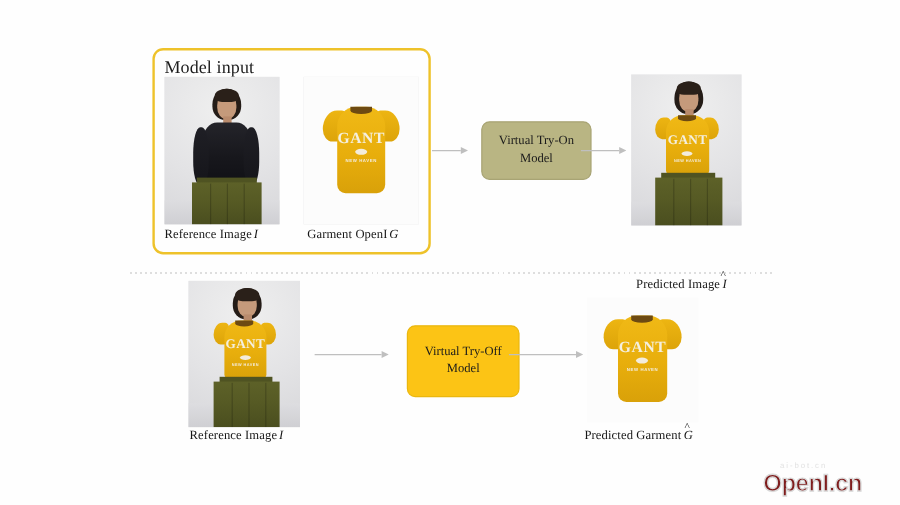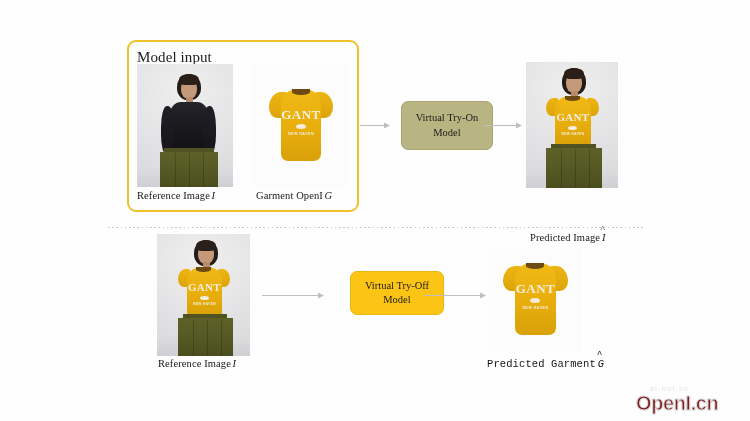--- a/index.html
+++ b/index.html
@@ -97,24 +97,24 @@
   }
   .procbox.tryon {
     left: 389px;
     top: 101px;
     width: 92px;
     height: 49px;
     background: #b9b583;
     border: 1px solid #a8a474;
   }
   .procbox.tryoff {
-    left: 338px;
+    left: 327px;
     top: 271px;
     width: 94px;
-    height: 44px;
+    height: 60px;
     background: #fcc415;
     border: 1px solid #eab70f;
   }
 
   
   .arrow {
     position: absolute;
     height: 9px;
   }
 
@@ -368,21 +368,21 @@
   <div class="photo" style="left:489px; top:248px; width:93px; height:104px; background:#fcfcfc;">
     <div class="white-bg"></div>
     <div class="tee-sleeve" style="left:14px; top:18px; width:20px; height:25px; border-radius:60% 20% 30% 40%;"></div>
     <div class="tee-sleeve" style="left:59px; top:18px; width:20px; height:25px; border-radius:20% 60% 40% 30%;"></div>
     <div class="tee-body" style="left:26px; top:15px; width:41px; height:72px; border-radius:16px 16px 7px 7px;"></div>
     <div class="tee-collar" style="left:37px; top:15px; width:18px; height:6px;"></div>
     <div class="tee-text" style="left:26px; top:34px; width:41px; font-size:13px; letter-spacing:.5px;">GANT</div>
     <div class="tee-badge" style="left:41px; top:50px; width:10px; height:5px;"></div>
     <div class="tee-sub" style="left:26px; top:58px; width:41px; font-size:3.6px; letter-spacing:.5px;">NEW HAVEN</div>
   </div>
-  <div class="caption" style="left:487px; top:358px;font-family:Liberation Mono, monospace;">
+  <div class="caption" style="left:487px; top:358px;">
     <span>Predicted Garment</span><span class="hat">G</span>
   </div>
 
   <div class="watermark">
     <div class="wm-top">ai-bot.cn</div>
     <div class="wm-main">OpenI.cn</div>
   </div>
 
 </div>
 

